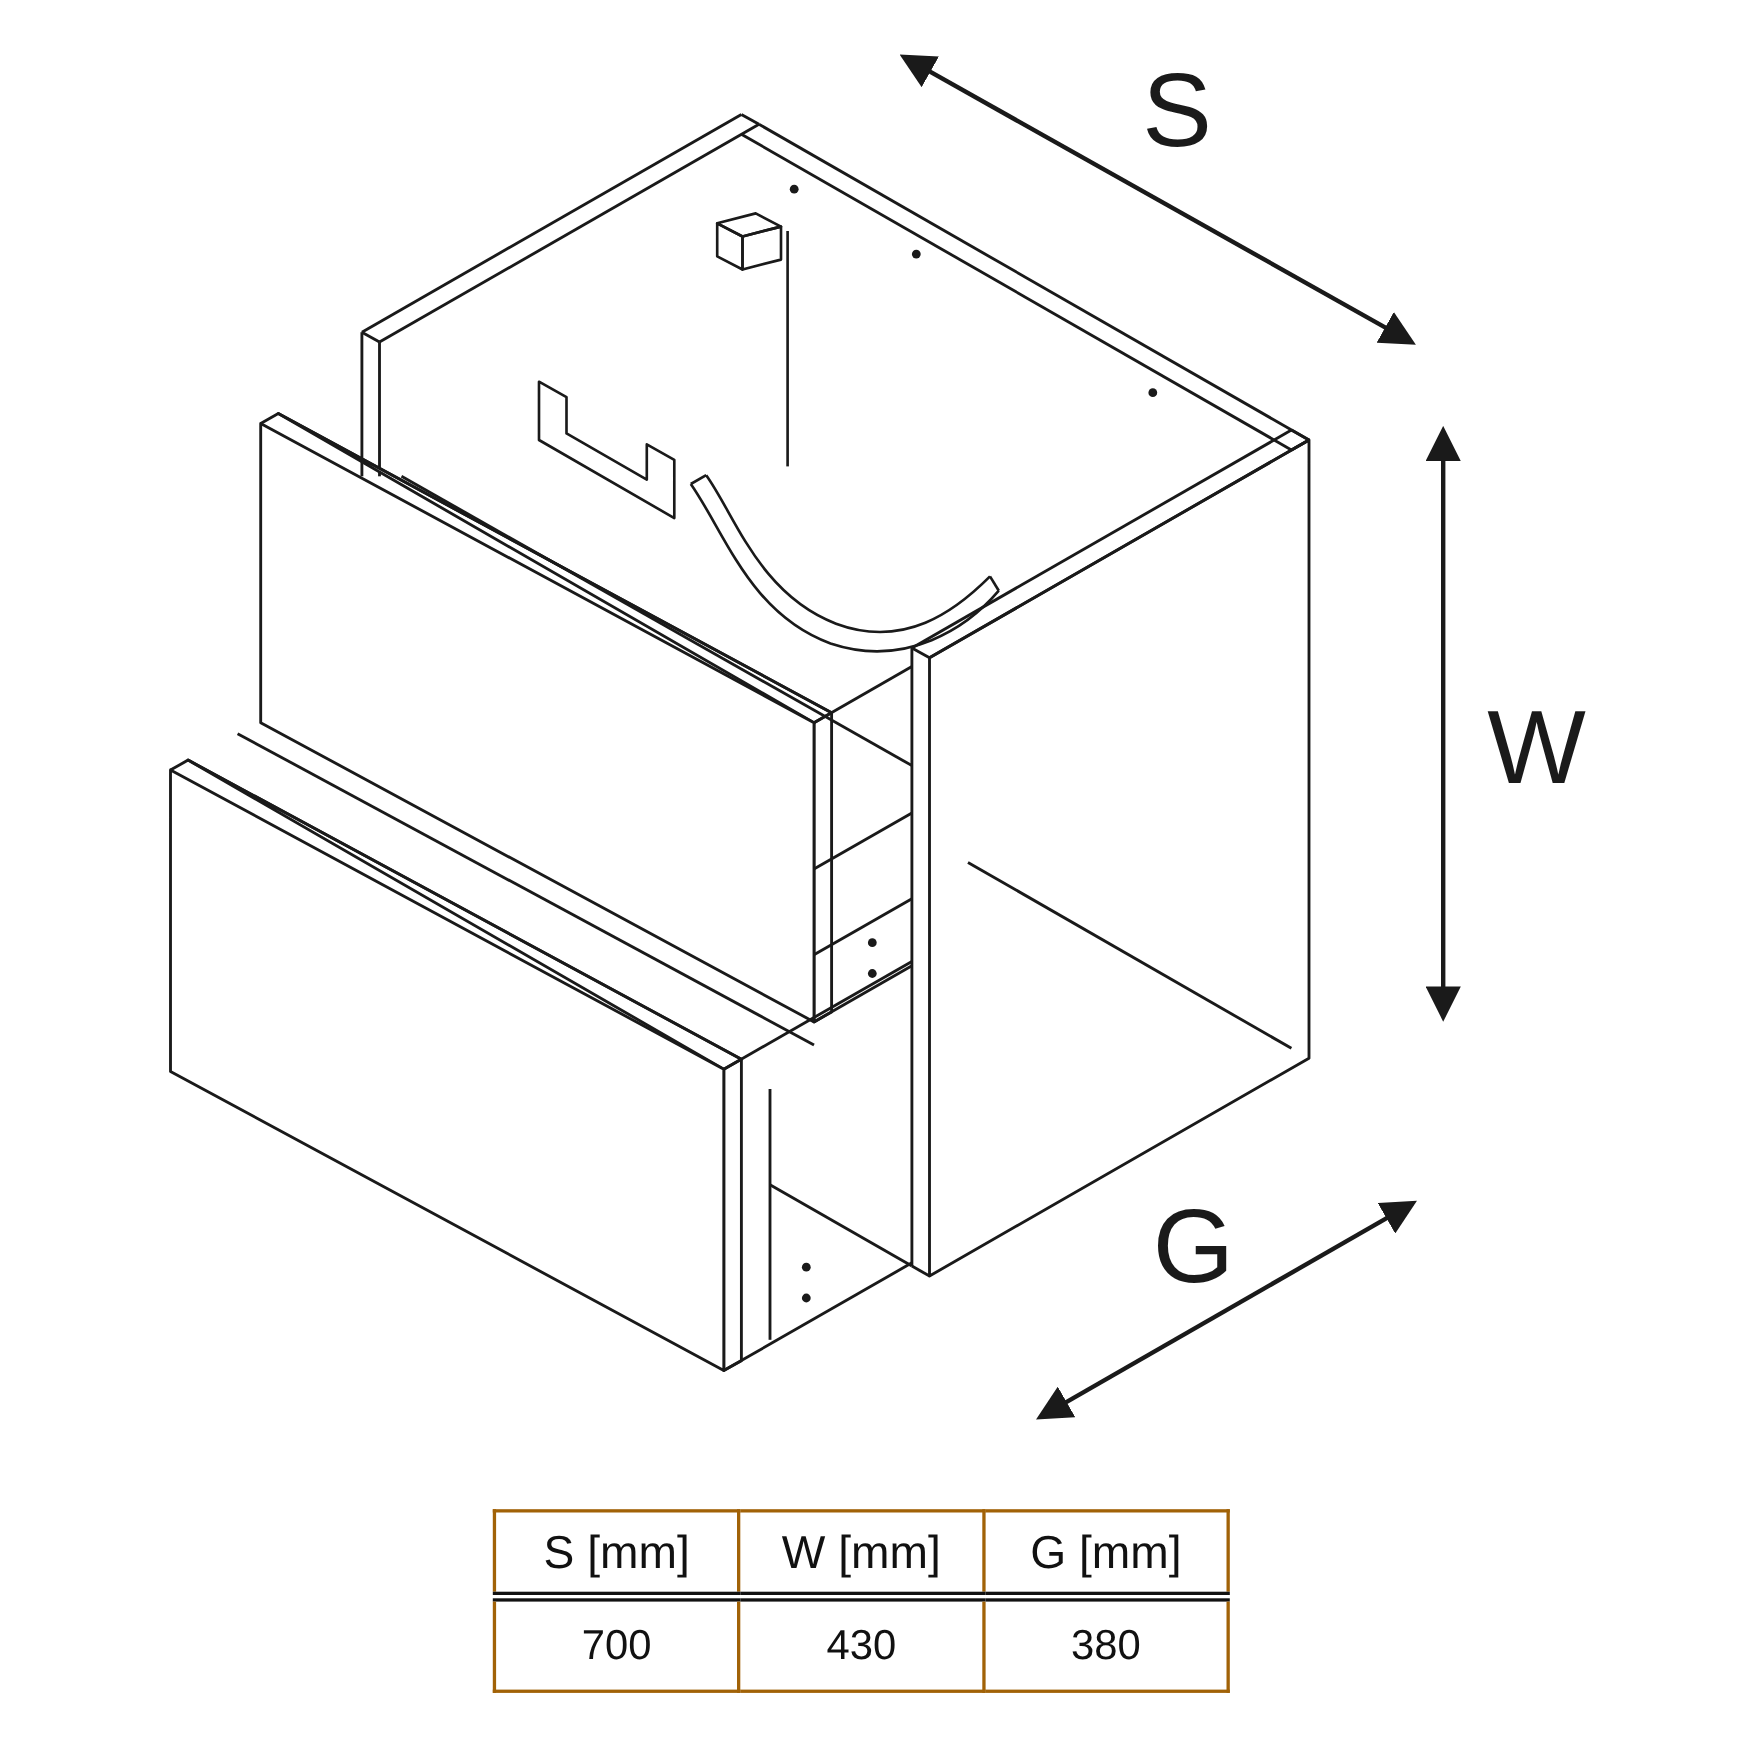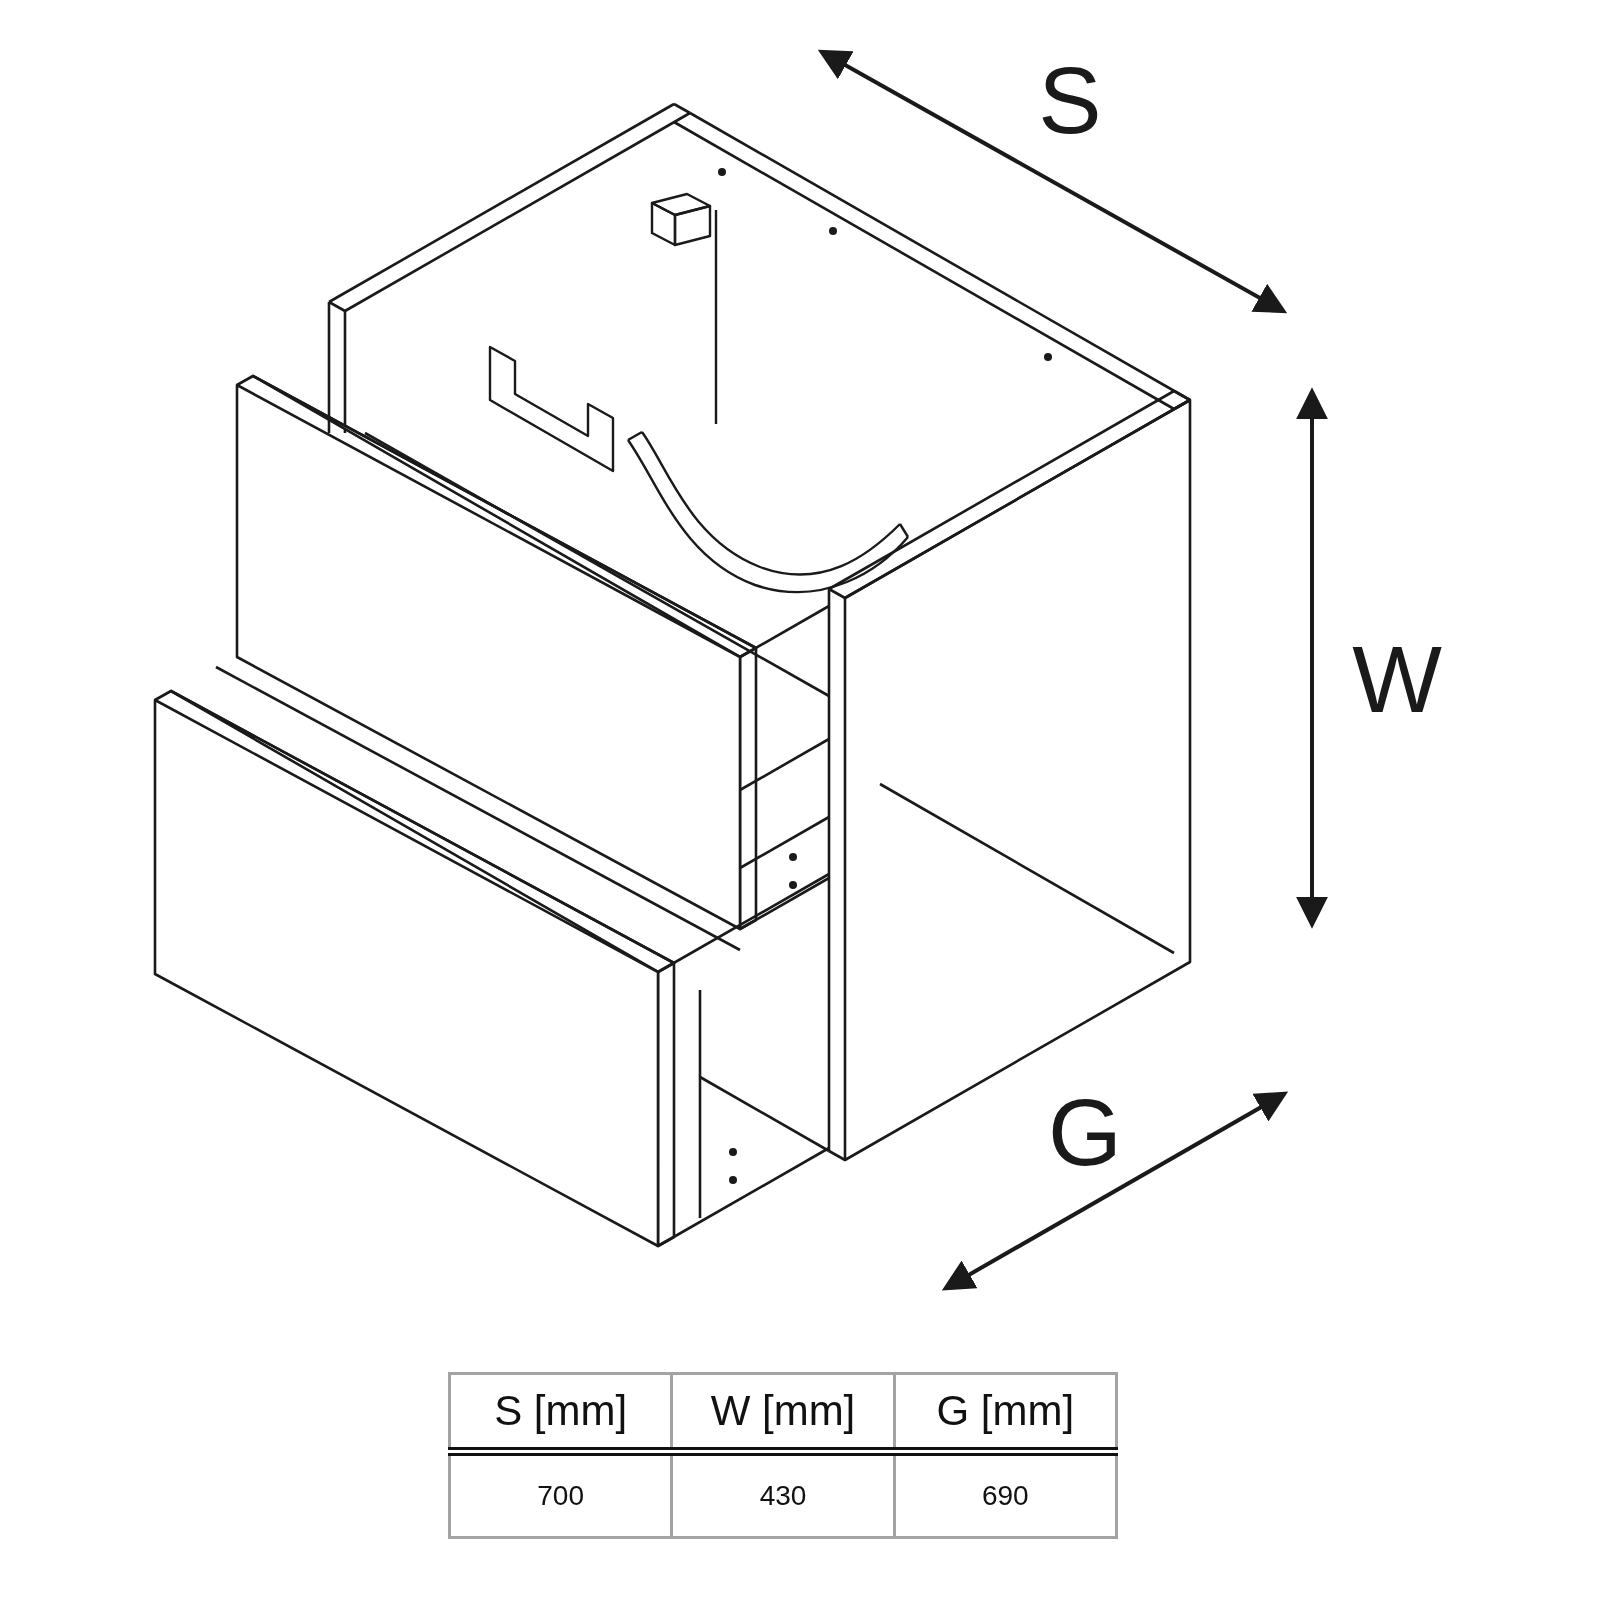--- a/index.html
+++ b/index.html
@@ -26,33 +26,33 @@
     top: 1372px;
     width: 670px;
   }
   table.dims {
     border-collapse: collapse;
     table-layout: fixed;
     width: 100%;
     color: #111111;
   }
   table.dims th, table.dims td {
-    border: 3px solid #a3a3a3;
+    border: 3px solid #a16207;
     text-align: center;
     vertical-align: middle;
     font-weight: normal;
   }
   table.dims th {
     height: 70px;
     font-size: 42px;
     border-bottom: 9px double #111111;
   }
   table.dims td {
     height: 78px;
-    font-size: 28px;
+    font-size: 38px;
     text-align: center;
   }
   .dim-label {
     font-family: "Liberation Sans", sans-serif;
     font-size: 95px;
     fill: #1a1a1a;
   }
 </style>
 </head>
 <body>
@@ -159,19 +159,19 @@
         <tr>
           <th>S [mm]</th>
           <th>W [mm]</th>
           <th>G [mm]</th>
         </tr>
       </thead>
       <tbody>
         <tr>
           <td>700</td>
           <td>430</td>
-          <td>690</td>
+          <td>380</td>
         </tr>
       </tbody>
     </table>
   </div>
 
 </div>
 
 </body></html>

